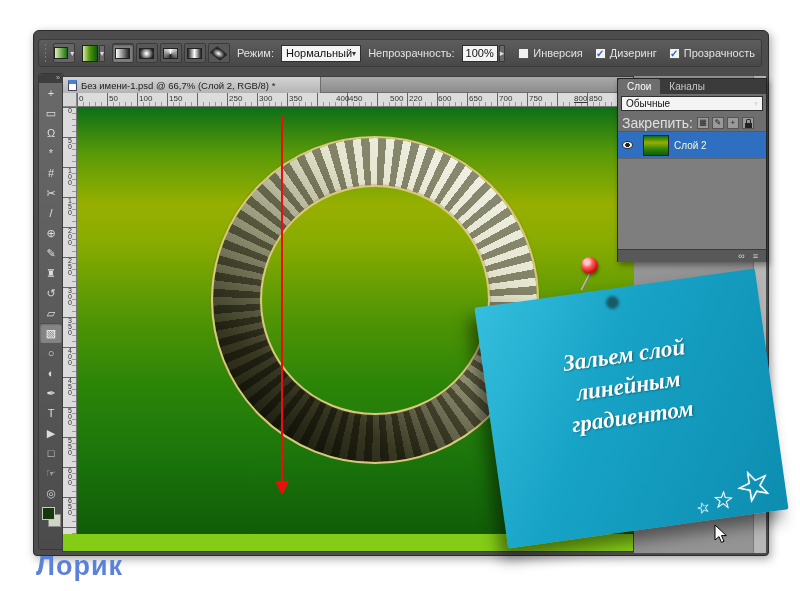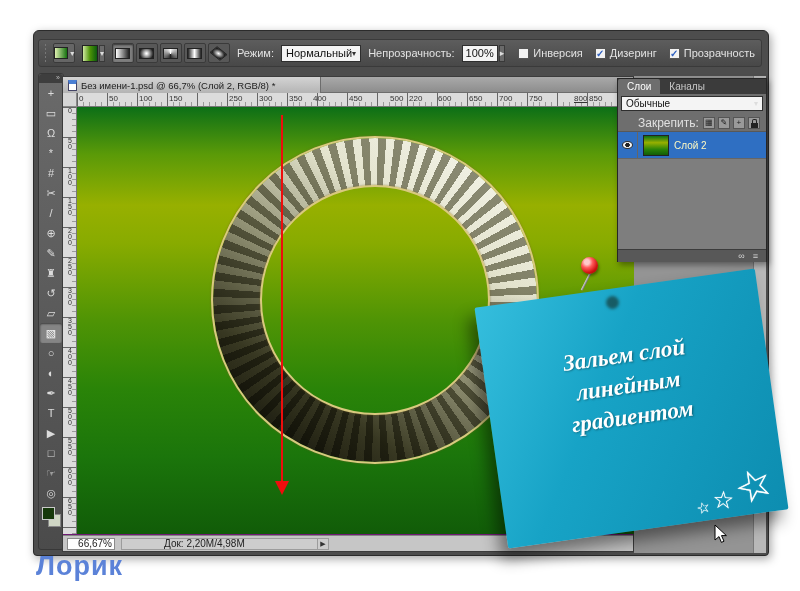--- a/index.html
+++ b/index.html
@@ -59,21 +59,21 @@
   .swatches { position:relative; height:24px; margin-top:4px; }
   .fgcol { position:absolute; left:3px; top:0; width:13px; height:13px; background:#16380b; border:1px solid #c9c9c9; z-index:2; }
   .bgcol { position:absolute; left:9px; top:7px; width:13px; height:13px; background:#cfd6c4; border:1px solid #888; z-index:1; }
 
   
   .right-dock { position:absolute; left:600px; top:45px; width:132px; height:477px; background:#949494; }
   .dock-strip { position:absolute; right:0; top:0; width:13px; height:100%; background:#b8b8b8; border-left:1px solid #7a7a7a; }
 
   
   .doc-window { position:absolute; left:28px; top:45px; width:572px; height:476px;
-    background:#701a75; border:1px solid #3c3c3c; }
+    background:#84cc16; border:1px solid #3c3c3c; }
   .tabbar { position:absolute; left:0; top:0; width:100%; height:16px; background:linear-gradient(#a9a9a9,#8d8d8d); border-bottom:1px solid #6d6d6d; }
   .doc-tab { position:absolute; left:0; top:0; height:16px; width:258px;
     background:linear-gradient(#d3d3d3,#b4b4b4); border-right:1px solid #6d6d6d;
     display:flex; align-items:center; gap:4px; padding:0 5px; }
   .doc-icon { width:9px; height:11px; background:#fff; border:1px solid #446; border-top:4px solid #4a7fd4; }
   .doc-title { font-size:9.5px; color:#1c1c1c; white-space:nowrap; }
   .ruler-corner { position:absolute; left:0; top:16px; width:14px; height:14px; background:#d6d6d6; border-right:1px solid #888; border-bottom:1px solid #888; }
   .ruler-h { position:absolute; left:14px; top:16px; width:557px; height:14px; background:#dcdcdc; border-bottom:1px solid #777;
     background-image:repeating-linear-gradient(90deg,#666 0 1px,transparent 1px 30px),
                      repeating-linear-gradient(90deg,#9a9a9a 0 1px,transparent 1px 6px);
@@ -110,21 +110,21 @@
   
   .layers-panel { position:absolute; left:583px; top:47px; width:150px; height:184px;
     background:#6e6e6e; border:1px solid #262626; box-shadow:2px 3px 6px rgba(0,0,0,.4); z-index:20; }
   .lp-tabs { height:15px; background:#3b3b3b; display:flex; }
   .lp-tab { padding:0 9px; font-size:10px; line-height:15px; color:#c8c8c8; }
   .lp-tab.active { background:#6e6e6e; color:#fff; border-radius:2px 2px 0 0; }
   .lp-blend-row { height:20px; padding:2px 3px; }
   .lp-select { height:15px; background:#f4f4f4; border:1px solid #2e2e2e; display:flex; align-items:center;
     justify-content:space-between; padding:0 4px; font-size:10px; color:#111; }
   .lp-lock-row { height:17px; display:flex; align-items:center; gap:4px; padding:0 4px; }
-  .lp-lock-label { font-size:12px; color:#e0e0e0;margin-left:16px; }
+  .lp-lock-label { font-size:14px; color:#e0e0e0; }
   .locks { display:flex; gap:3px; }
   .lockbtn { width:12px; height:12px; background:#9a9a9a; border:1px solid #555; font-size:8px; line-height:10px; text-align:center; color:#222; position:relative; }
   .lock-all .shackle { position:absolute; left:3px; top:1px; width:5px; height:4px; border:1px solid #222; border-bottom:none; border-radius:2px 2px 0 0; }
   .lock-all .lockbody { position:absolute; left:2px; top:5px; width:7px; height:5px; background:#222; }
   .layer-rows { height:118px; background:#7e7e7e; border-top:1px solid #585858; }
   .layer-row { height:27px; display:flex; align-items:center; border-bottom:1px solid #666; color:#111; }
   .layer-row.selected { background:#2f6fc2; color:#fef9c3; }
   .eye-cell { width:20px; height:100%; border-right:1px solid #666; display:flex; align-items:center; justify-content:center; }
   .eye { width:11px; height:8px; border-radius:50%; border:1px solid #333;
     background:radial-gradient(circle at 50% 50%,#222 0 2px,#f2f2f2 2.5px); }
@@ -261,21 +261,21 @@
       <div class="ruler-corner"></div>
       <div class="ruler-h" id="ruler-h">
           <div class="rh-label" style="left: 2px;">0</div>
           <div class="rh-label" style="left: 32px;">50</div>
           <div class="rh-label" style="left: 62px;">100</div>
           <div class="rh-label" style="left: 92px;">150</div>
           <div class="rh-label" style="left: 122px; margin-top: 44px;">200</div>
           <div class="rh-label" style="left: 152px;">250</div>
           <div class="rh-label" style="left: 182px;">300</div>
           <div class="rh-label" style="left: 212px;">350</div>
-          <div class="rh-label" style="left: 236px;">400</div>
+          <div class="rh-label" style="left: 259px;">400</div>
           <div class="rh-label" style="left: 272px;">450</div>
           <div class="rh-label" style="left: 313px;">500</div>
           <div class="rh-label" style="left: 332px;">220</div>
           <div class="rh-label" style="left: 361px;">600</div>
           <div class="rh-label" style="left: 392px;">650</div>
           <div class="rh-label" style="left: 422px;">700</div>
           <div class="rh-label" style="left: 452px;">750</div>
           <div class="rh-label" style="left: 497px; text-decoration: underline;">800</div>
           <div class="rh-label" style="left: 512px;">850</div>
           <div class="rh-label" style="left: 542px;">900</div>
@@ -322,29 +322,20 @@
 0</div>
         </div>
       <div class="canvas">
         <div class="ring-disc"></div>
         <div class="ring-hole"></div>
         <div class="gold outer"></div>
         <div class="gold inner"></div>
         <div class="arrow-line"></div>
         <div class="arrow-head"></div>
       </div>
-      <div class="statusbar">
-        <div class="zoom-box">
-          <span>66,67%</span>
-        </div>
-        <div class="doc-box">
-          <span>Док: 2,20M/4,98M</span>
-        </div>
-        <div class="status-arrow">▶</div>
-      </div>
     </div>
 
     <div class="layers-panel">
       <div class="lp-tabs">
         <div class="lp-tab active">Слои</div>
         <div class="lp-tab">Каналы</div>
       </div>
       <div class="lp-blend-row">
         <div class="lp-select">
           <span>Обычные</span>

